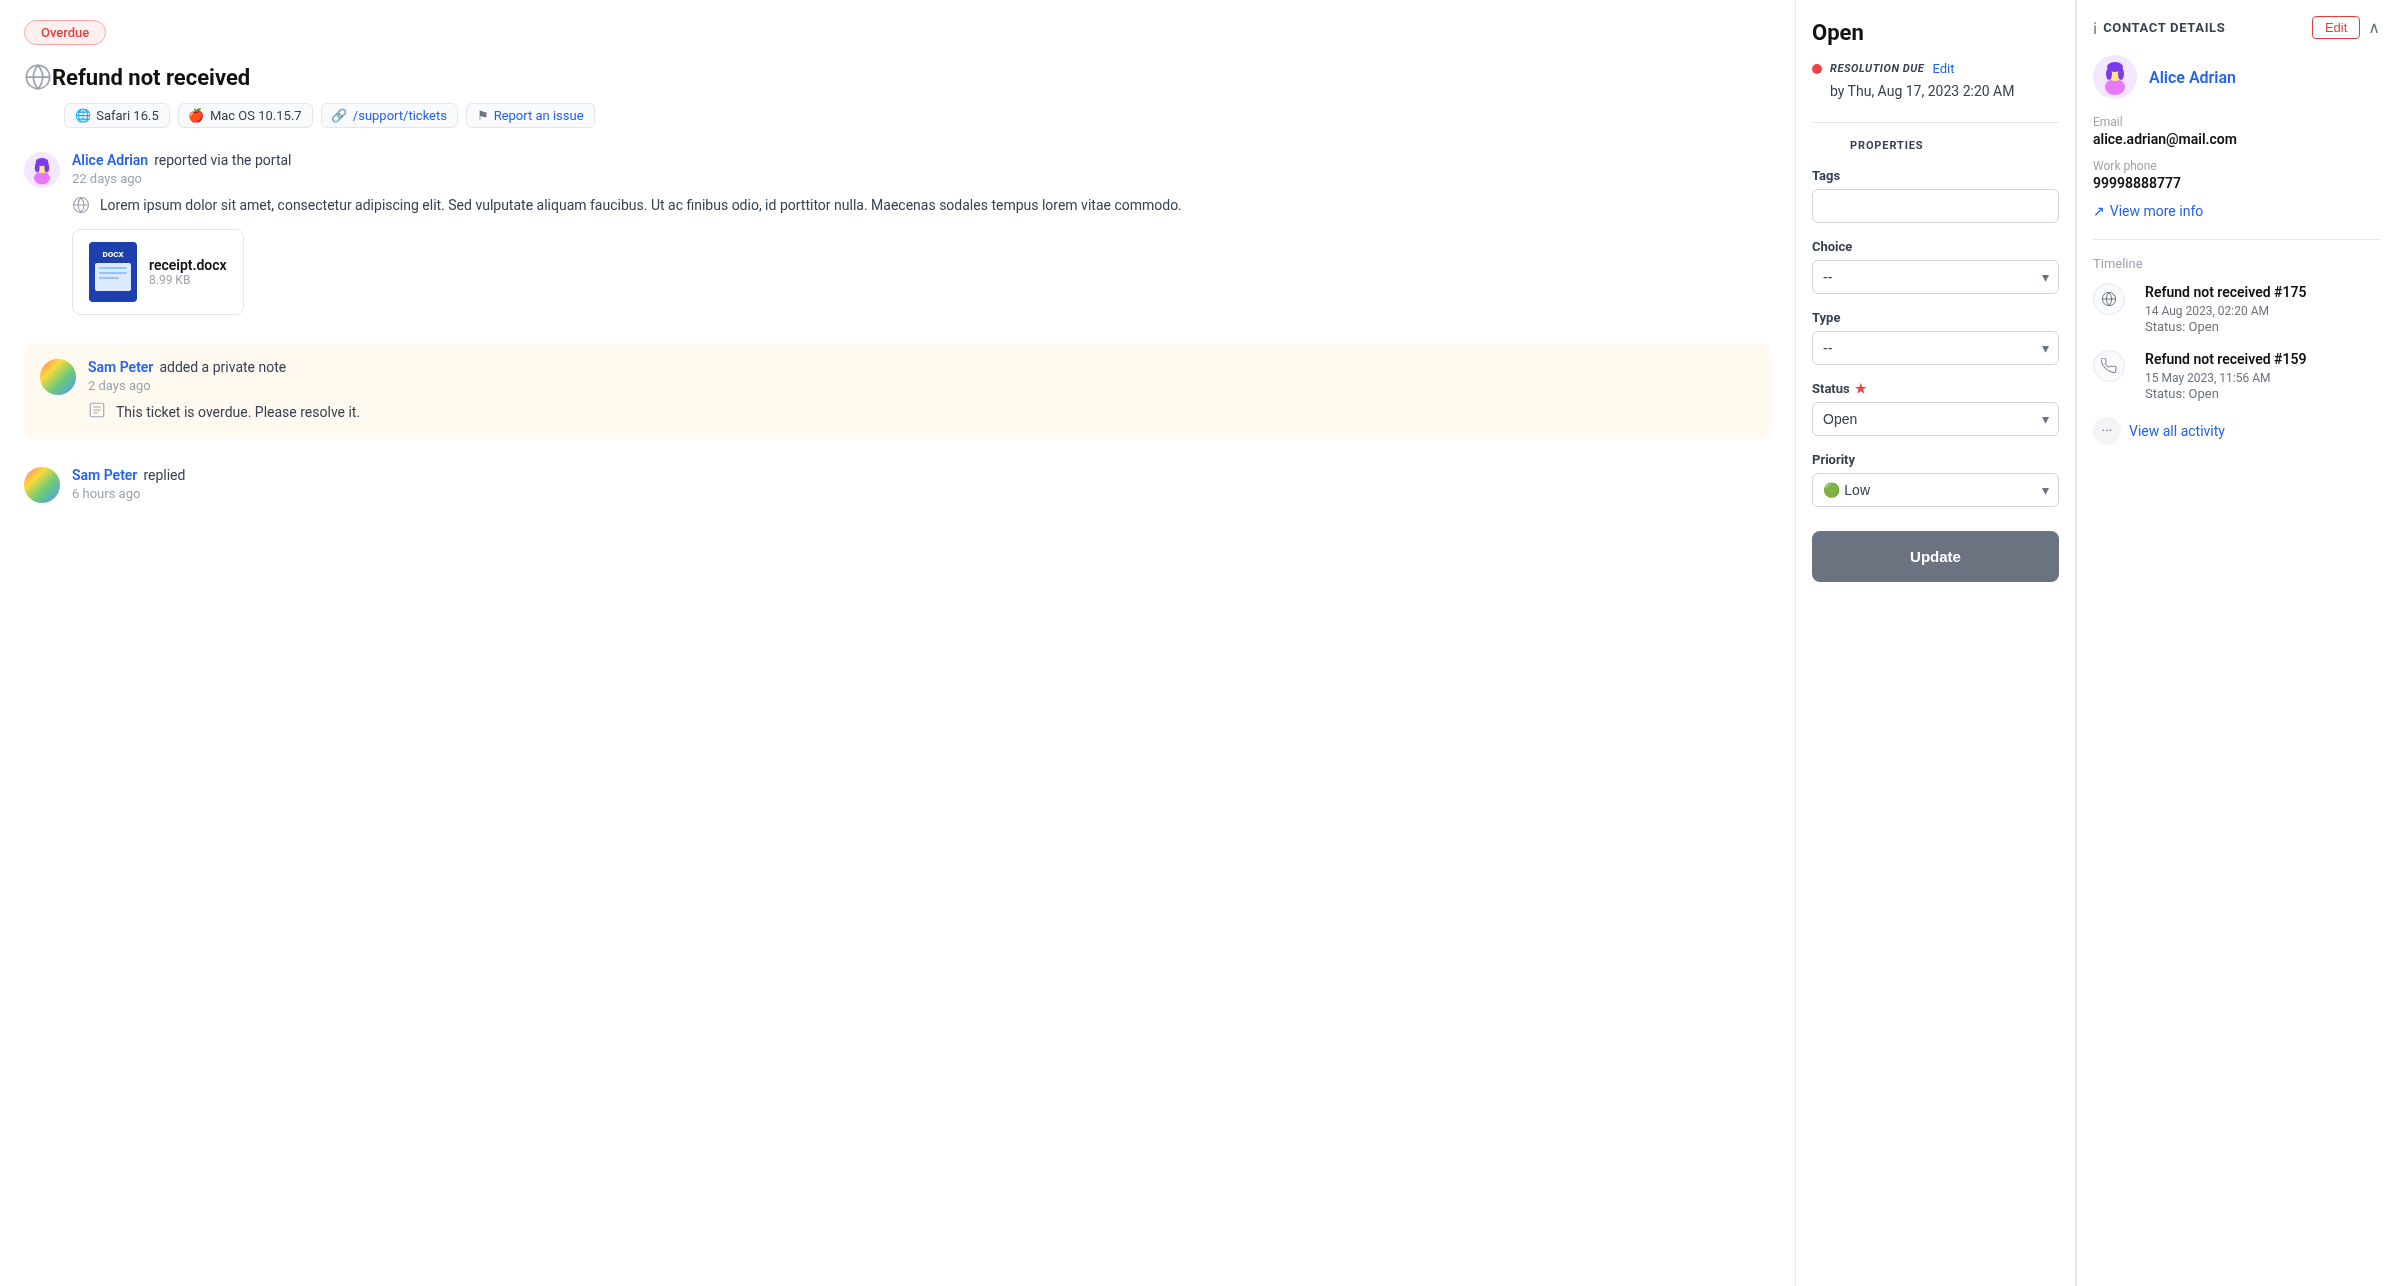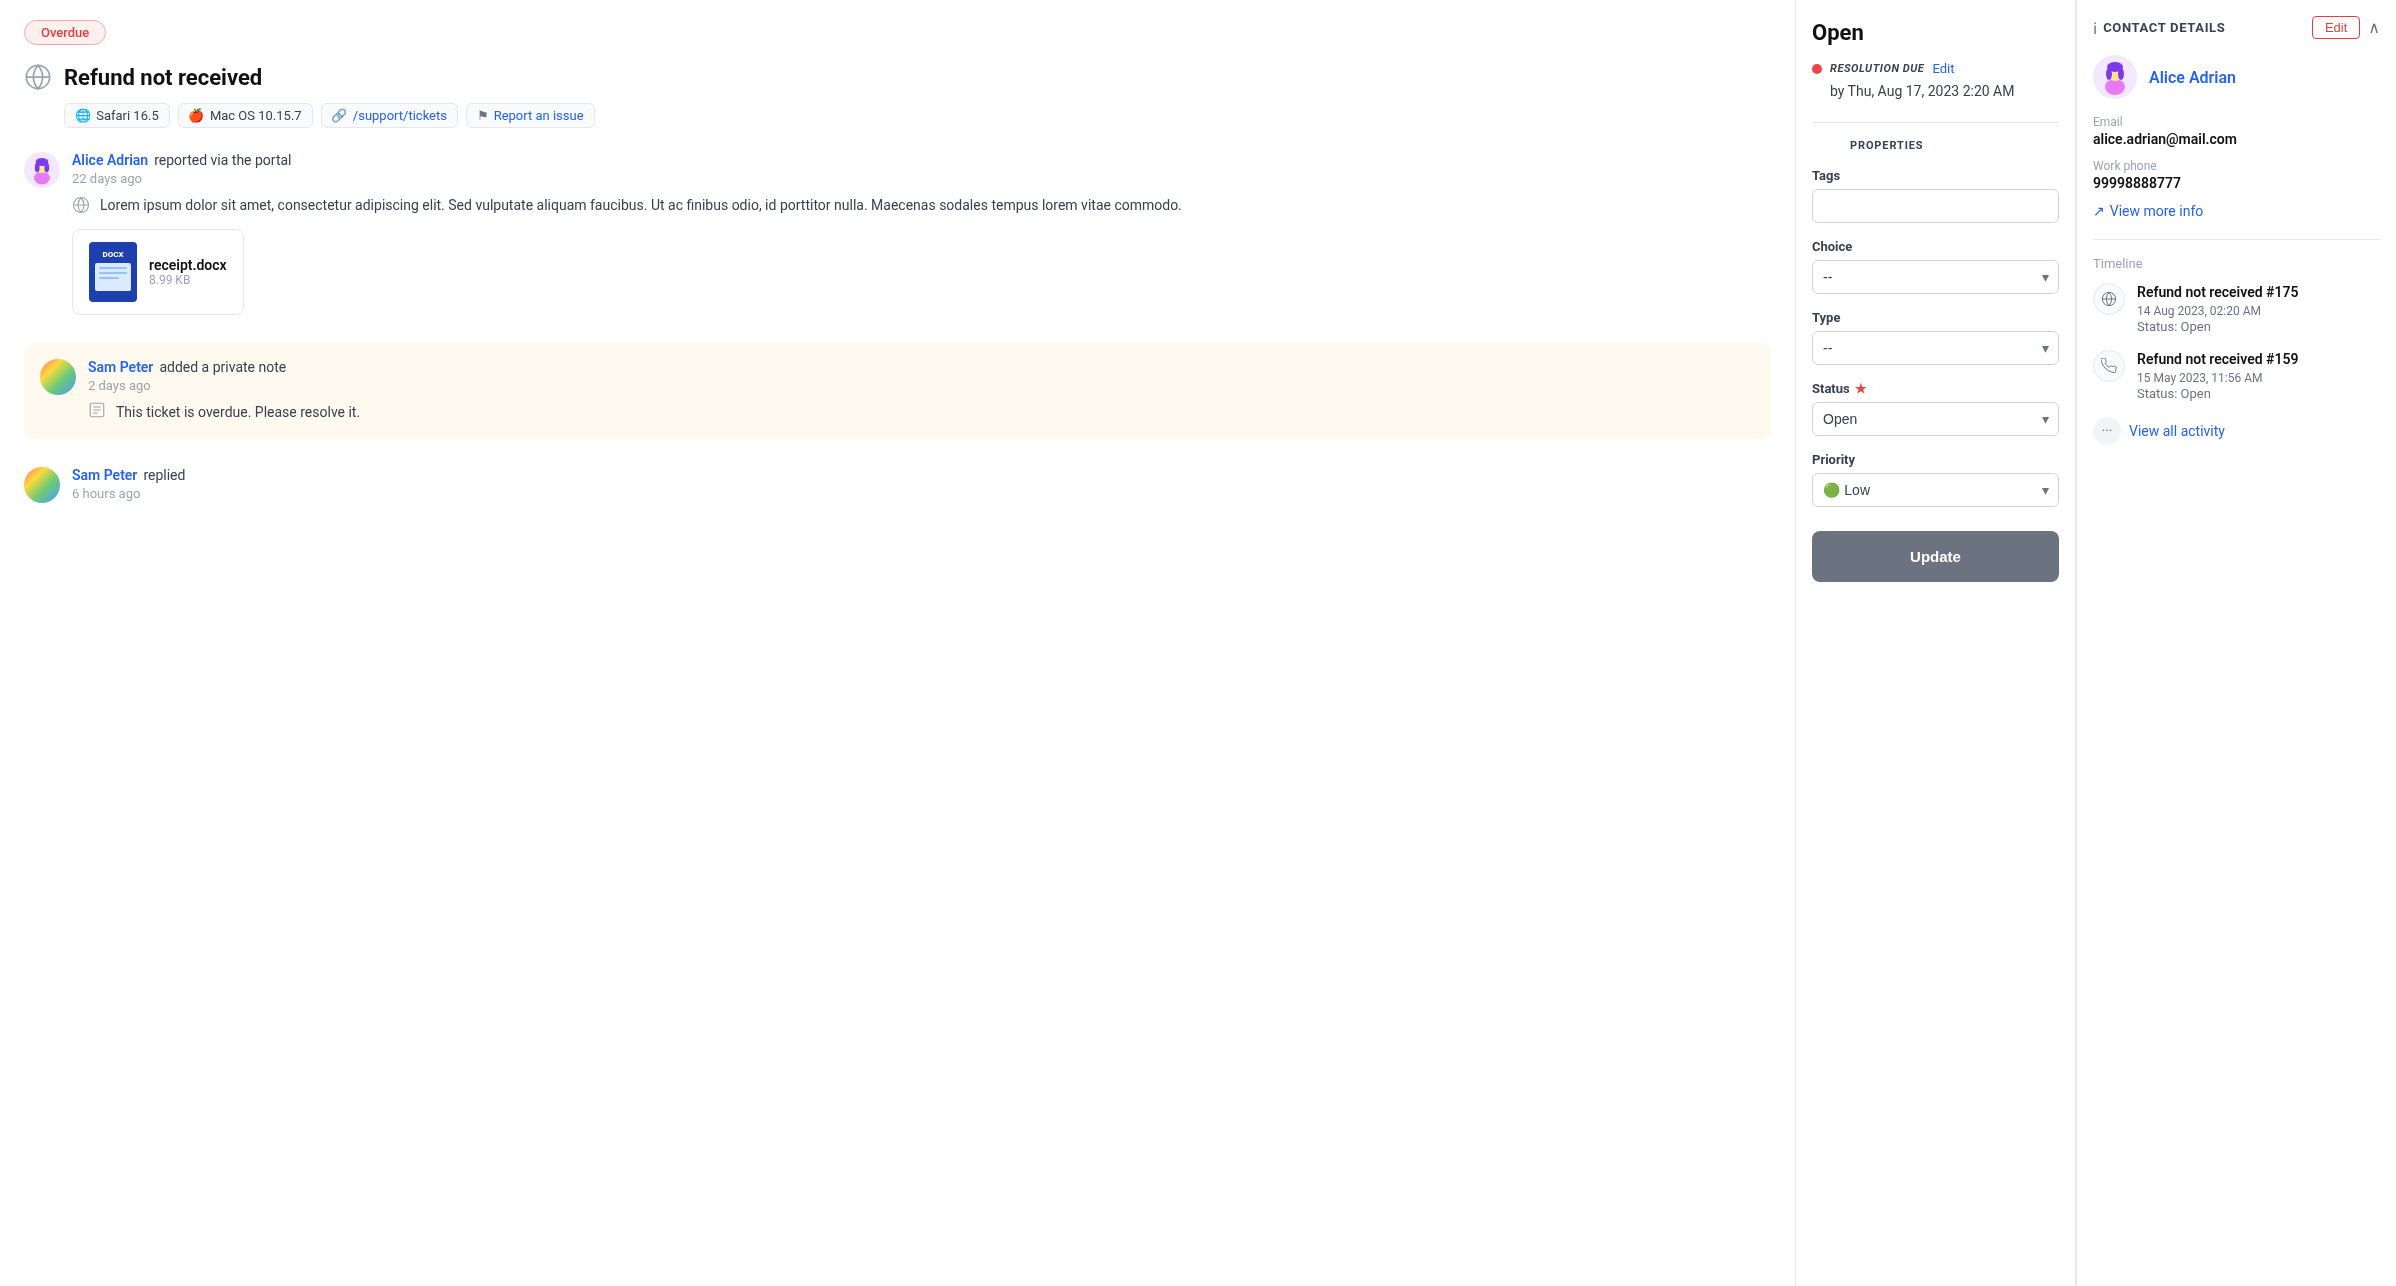--- a/index.html
+++ b/index.html
@@ -31,21 +31,20 @@
       border-radius: 20px;
       padding: 4px 16px;
       font-size: 13px;
       font-weight: 500;
       margin-bottom: 18px;
     }
 
     .ticket-title-row {
       display: flex;
       align-items: center;
-      gap: 12px;
       margin-bottom: 12px;
     }
 
     .globe-icon {
       width: 28px;
       height: 28px;
       color: #6b7280;
       flex-shrink: 0;
     }
 
@@ -429,21 +428,21 @@
     }
 
     .timeline-title {
       font-size: 13px;
       color: #9ca3af;
       margin-bottom: 12px;
     }
 
     .timeline-item {
       display: flex;
-      gap: 12px;
+      gap: 20px;
       margin-bottom: 16px;
     }
 
     .timeline-icon {
       width: 32px;
       height: 32px;
       border-radius: 50%;
       background: #f9fafb;
       border: 1px solid #e5e7eb;
       display: flex;

